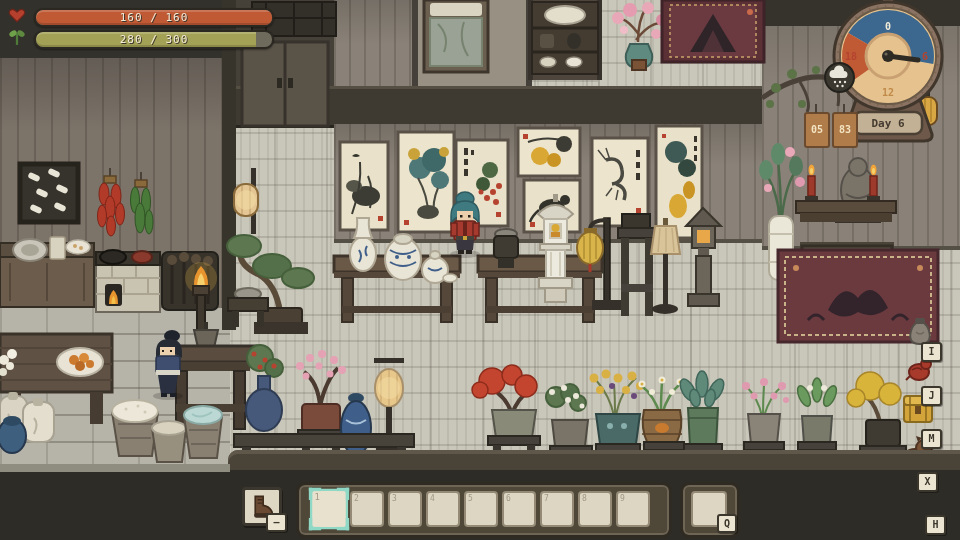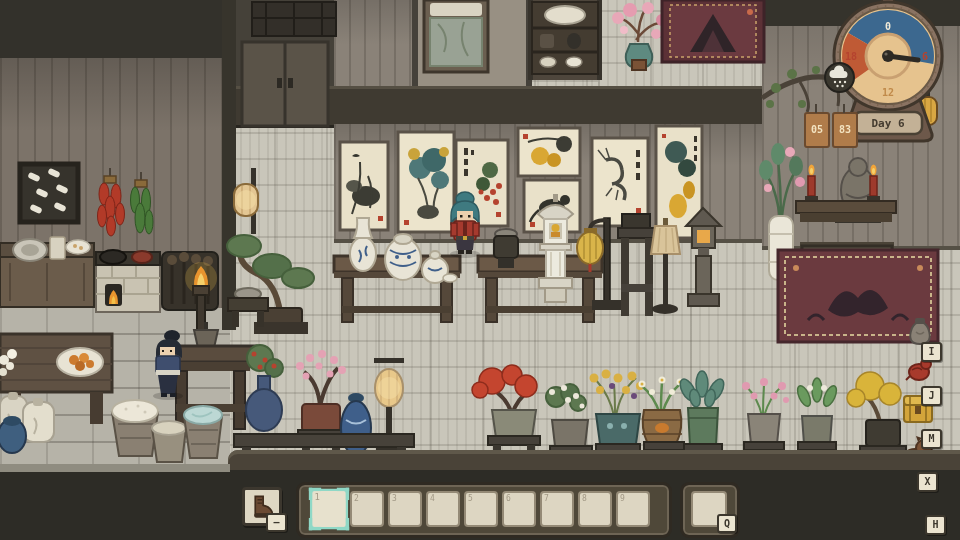--- a/index.html
+++ b/index.html
@@ -738,20 +738,38 @@
       <rect x="2" y="2" width="7" height="34" fill="#3a5570"></rect>
       <rect x="21" y="4" width="5" height="30" fill="#d8d4c4"></rect>
       <path d="M9 10 H20 M9 28 H20" stroke="#2e4459" stroke-width="2"></path>
     </g>
   </svg>
 
   <div class="abs" style="left:228px;top:450px;width:732px;height:32px;background:#4a4338;border-radius:10px 0 0 0;box-shadow:inset 0 4px 0 #5f584a, inset 0 -4px 0 #2b2821;"></div>
   <div class="abs" style="left:0;top:470px;width:960px;height:70px;background:#2d2c26;"></div>
   <div class="abs" style="left:0;top:464px;width:230px;height:8px;background:#8f8c80;"></div>
 
+  <div class="abs" style="left:6px;top:6px;width:270px;height:44px;">
+    <svg class="abs" style="left:2px;top:1px" width="18" height="16" viewBox="0 0 16 14">
+      <path d="M8 13 L2 7 Q0 4 2.5 2.5 Q5 1 8 4.5 Q11 1 13.5 2.5 Q16 4 14 7 Z" fill="#b5402e" stroke="#6e241a" stroke-width="1"></path>
+    </svg>
+    <div class="bar" style="top:2px;">
+      <div class="fill" style="width:100%;background:#bf5a35;"></div>
+      <span>160 / 160</span>
+    </div>
+    <svg class="abs" style="left:3px;top:22px" width="16" height="18" viewBox="0 0 14 16">
+      <path d="M7 15 Q7 9 7 5" stroke="#4e7a3a" stroke-width="2" fill="none"></path>
+      <ellipse cx="3.5" cy="5" rx="3.5" ry="2.5" fill="#6fa04a" transform="rotate(-30 3.5 5)"></ellipse>
+      <ellipse cx="10.5" cy="5" rx="3.5" ry="2.5" fill="#5d8a3e" transform="rotate(30 10.5 5)"></ellipse>
+    </svg>
+    <div class="bar" style="top:24px;">
+      <div class="fill" style="width:93.3%;background:#a3a155;"></div>
+      <span>280 / 300</span>
+    </div>
+  </div>
 
   <div class="abs" style="left:820px;top:-4px;width:136px;height:152px;">
     <svg width="136" height="152" viewBox="0 0 136 152">
       <rect x="62" y="2" width="12" height="10" rx="3" fill="#6d584a" stroke="#40362b" stroke-width="2"></rect>
       <path d="M38 98 H98 L112 138 Q113 145 104 145 H32 Q23 145 24 138 Z" fill="#6d584a" stroke="#40362b" stroke-width="3"></path>
       <circle cx="68" cy="60" r="54" fill="#8a7362" stroke="#40362b" stroke-width="3"></circle>
       <circle cx="68" cy="60" r="48" fill="#e6c38e" stroke="#6b5a47" stroke-width="2"></circle>
       <path d="M28.2 37 A46 46 0 0 1 113.3 68 L89.7 63.8 A22 22 0 0 0 48.9 49 Z" fill="#3c688f"></path>
       <path d="M30.3 86.4 A46 46 0 0 1 28.2 37 L48.9 49 A22 22 0 0 0 50 72.6 Z" fill="#bf5a35"></path>
       <circle cx="68" cy="60" r="50" fill="none" stroke="#7a6350" stroke-width="2" stroke-dasharray="1.5 6.5"></circle>

